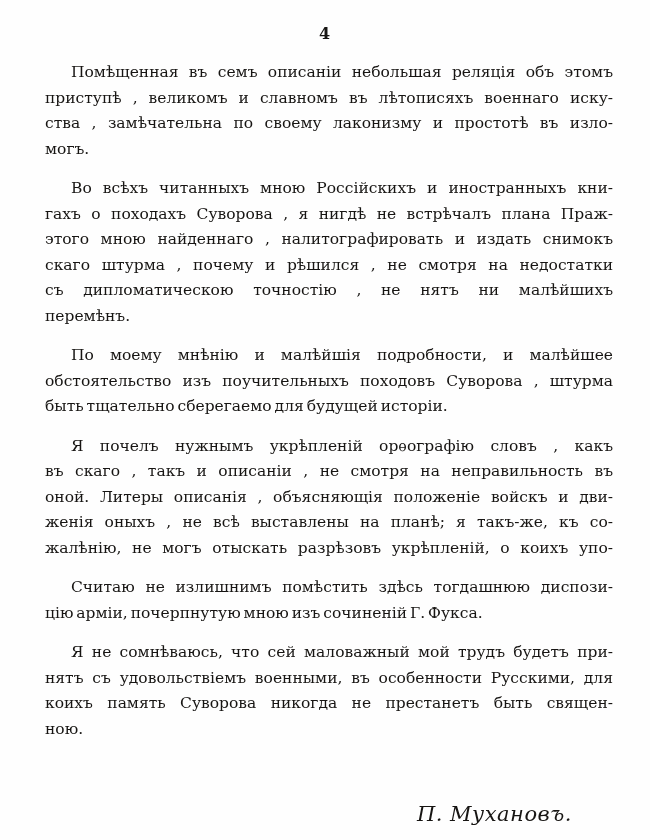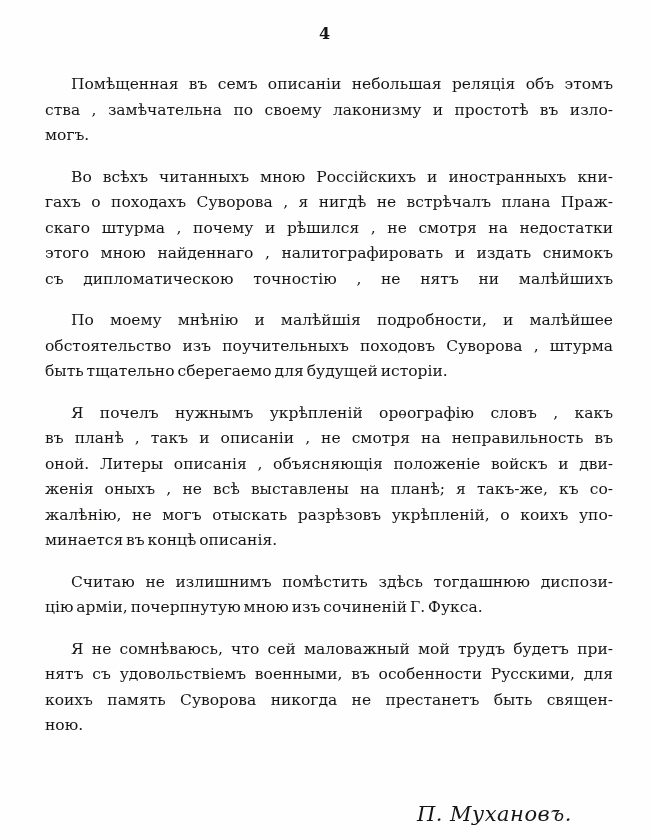--- a/index.html
+++ b/index.html
@@ -26,21 +26,21 @@
     font-weight: bold;
     letter-spacing: 1px;
   }
   .content {
     position: absolute;
     left: 45px;
     top: 56px;
     width: 568px;
   }
   .para {
-    margin: 16px 0 14px 0;
+    margin: 4px 0 14px 0;
   }
   .line {
     font-size: 15.5px;
     line-height: 25.5px;
     word-spacing: -2px;
     text-align: justify;
     text-align-last: justify;
     text-justify: inter-word;
   }
   .line.first {
@@ -62,45 +62,46 @@
 <body>
 
 <div class="page">
 
   <div class="pageno">4</div>
 
   <div class="content">
 
     <div class="para">
       <div class="line first">Помѣщенная въ семъ описаніи небольшая реляція объ этомъ</div>
+      <div class="line">приступѣ , великомъ и славномъ въ лѣтописяхъ военнаго иску-</div>
       <div class="line">ства , замѣчательна по своему лаконизму и простотѣ въ изло-</div>
       <div class="line last">могъ.</div>
     </div>
 
     <div class="para">
       <div class="line first">Во всѣхъ читанныхъ мною Россійскихъ и иностранныхъ кни-</div>
       <div class="line">гахъ о походахъ Суворова , я нигдѣ не встрѣчалъ плана Праж-</div>
+      <div class="line">этого мною найденнаго , налитографировать и издать снимокъ</div>
       <div class="line">скаго штурма , почему и рѣшился , не смотря на недостатки</div>
-      <div class="line">этого мною найденнаго , налитографировать и издать снимокъ</div>
       <div class="line">съ дипломатическою точностію , не нятъ ни малѣйшихъ</div>
+      <div class="line last">перемѣнъ.</div>
     </div>
 
     <div class="para">
       <div class="line first">По моему мнѣнію и малѣйшія подробности, и малѣйшее</div>
       <div class="line">обстоятельство изъ поучительныхъ походовъ Суворова , штурма</div>
       <div class="line last">быть тщательно сберегаемо для будущей исторіи.</div>
     </div>
 
     <div class="para">
       <div class="line first">Я почелъ нужнымъ укрѣпленій орѳографію словъ , какъ</div>
-      <div class="line">въ планѣ , такъ и описаніи , не смотря на неправильность въ</div>
+      <div class="line">въ скаго , такъ и описаніи , не смотря на неправильность въ</div>
       <div class="line">оной. Литеры описанія , объясняющія положеніе войскъ и дви-</div>
       <div class="line">женія оныхъ , не всѣ выставлены на планѣ; я такъ-же, къ со-</div>
       <div class="line">жалѣнію, не могъ отыскать разрѣзовъ укрѣпленій, о коихъ упо-</div>
-      <div class="line last">минается въ концѣ описанія.</div>
     </div>
 
     <div class="para">
       <div class="line first">Считаю не излишнимъ помѣстить здѣсь тогдашнюю диспози-</div>
       <div class="line last">цію арміи, почерпнутую мною изъ сочиненій Г. Фукса.</div>
     </div>
 
     <div class="para">
       <div class="line first">Я не сомнѣваюсь, что сей маловажный мой трудъ будетъ при-</div>
       <div class="line">нятъ съ удовольствіемъ военными, въ особенности Русскими, для</div>

